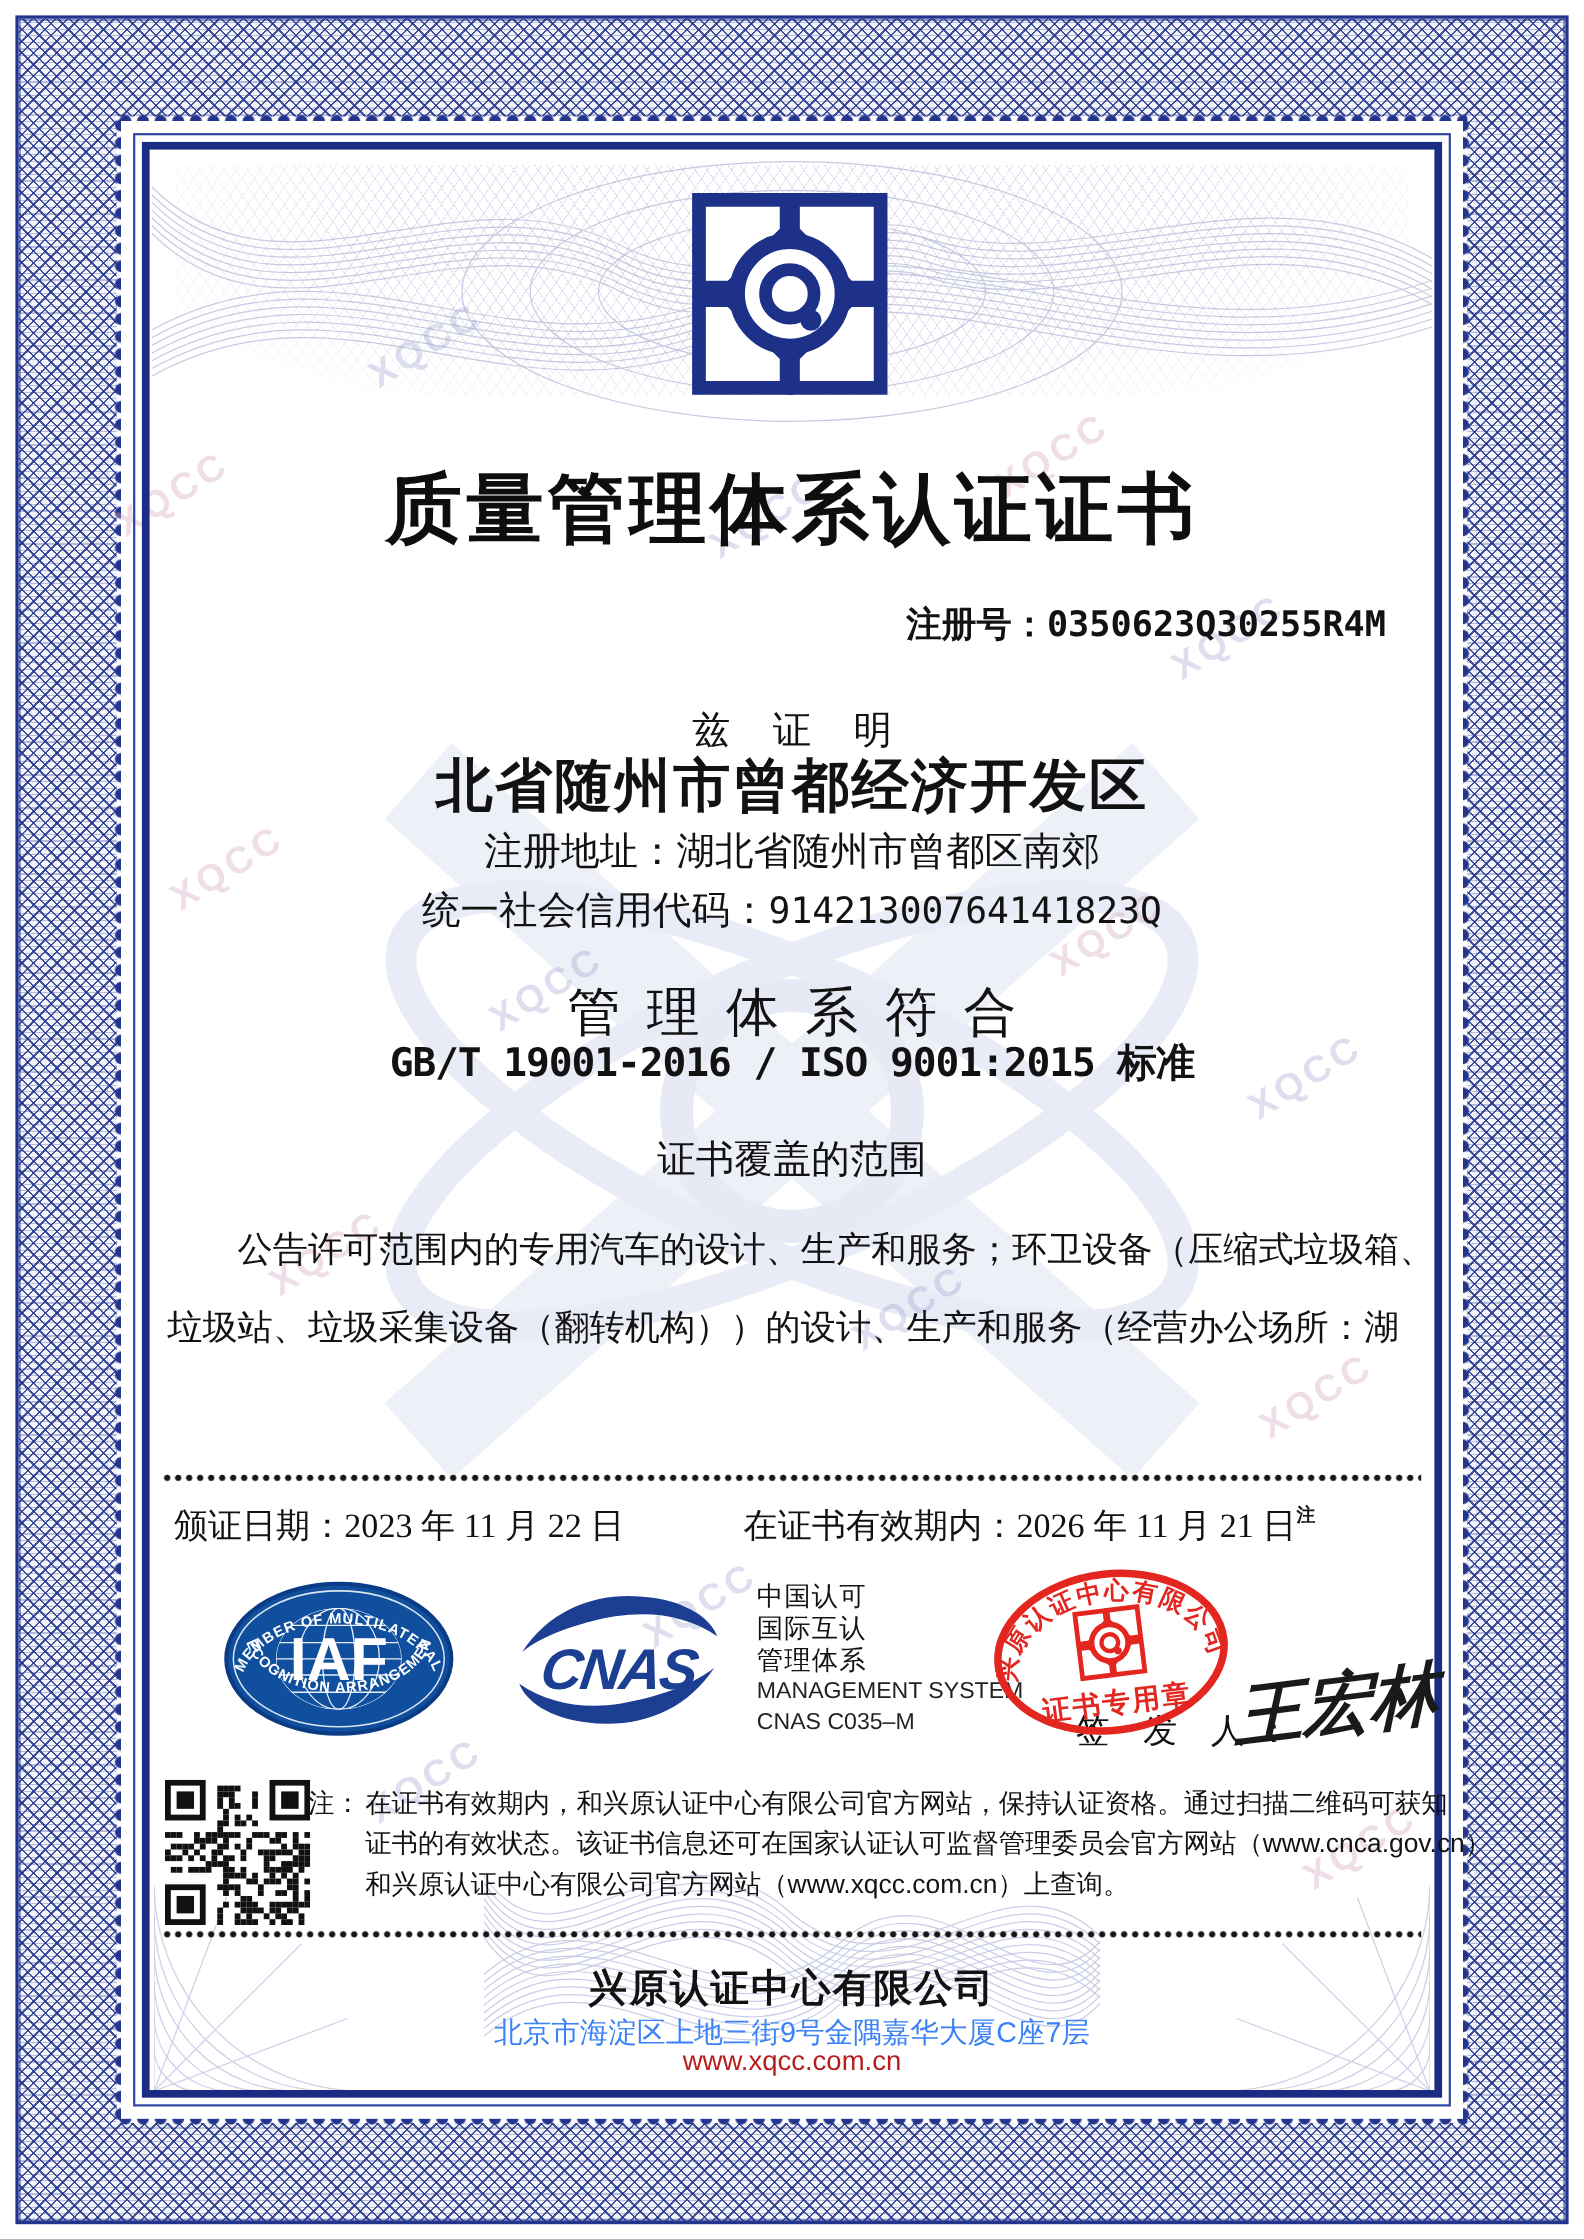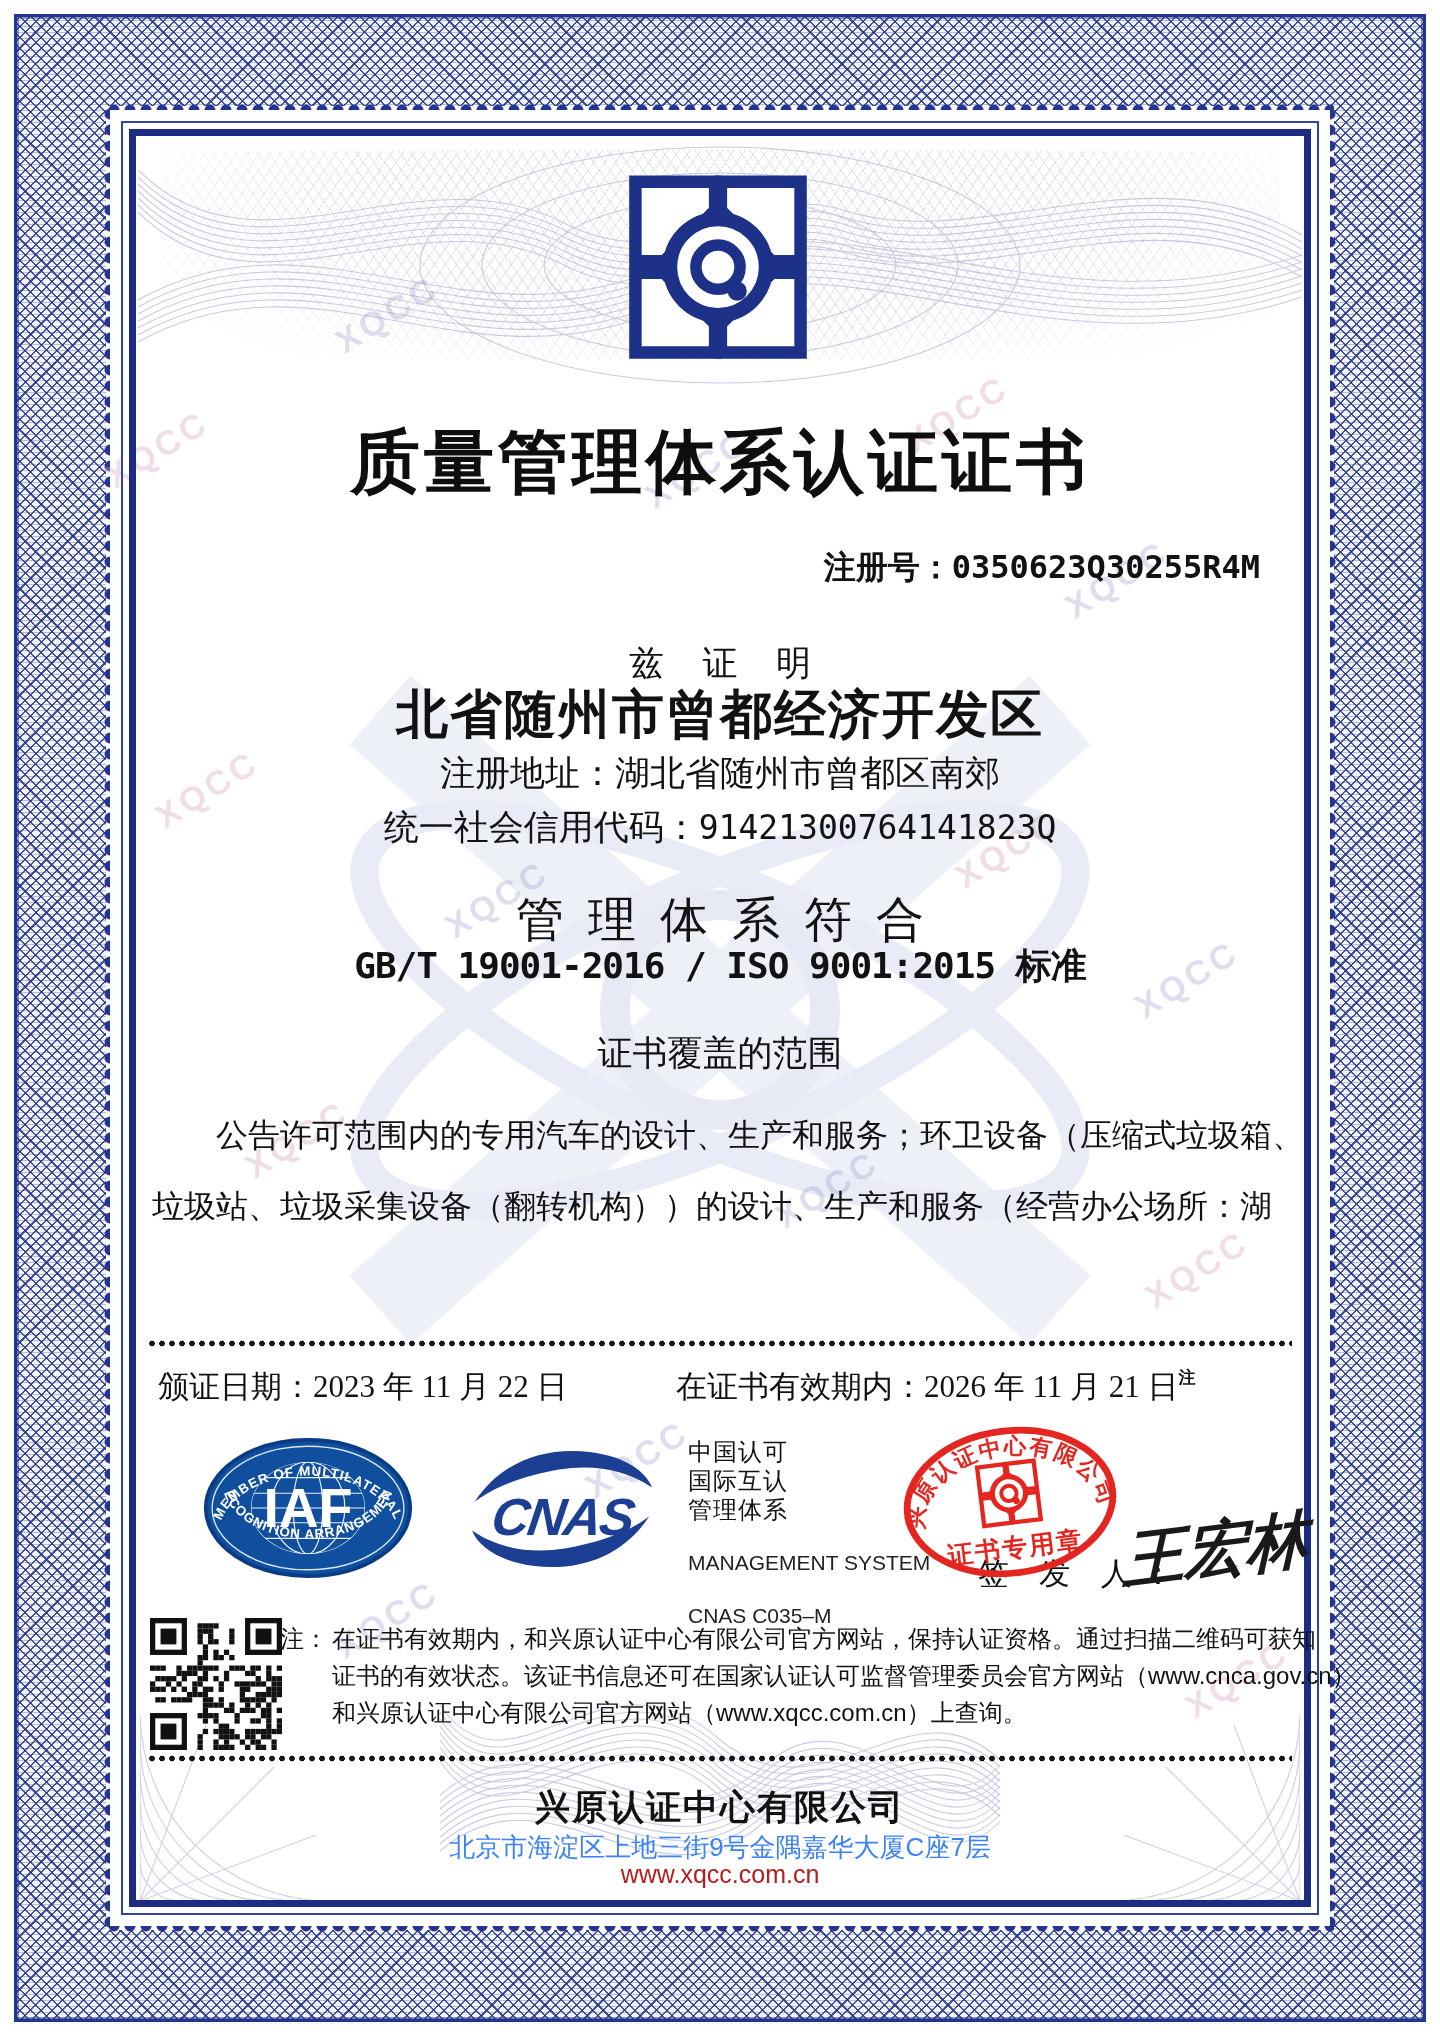--- a/index.html
+++ b/index.html
@@ -57,21 +57,21 @@
   .scope-head{top:1030px;font-size:35px;}
   .scope-line{position:absolute;left:152px;white-space:nowrap;font-size:32px;z-index:3;}
   .dotted{position:absolute;left:148px;width:1144px;height:7px;z-index:3;
     background-image:radial-gradient(circle 3px at 4px 3.5px,#161616 2.5px,rgba(0,0,0,0) 3.2px);
     background-size:10px 7px;background-repeat:repeat-x;}
   .date-row{font-size:31px;z-index:3;white-space:nowrap;}
   .dval{font-family:"Liberation Serif","DejaVu Serif",serif;}
   .supnote{font-size:17px;vertical-align:14px;font-weight:700;}
   .acc-info{z-index:3;}
   .acc-info .cn{font-size:24px;line-height:29px;letter-spacing:1px;}
-  .acc-info .en{font-size:21px;line-height:28px;color:#222;margin-top:25px;}
+  .acc-info .en{font-size:21px;line-height:28px;color:#222;}
   .seal-wrap{transform:rotate(-7deg);z-index:4;}
   .sign-label{font-size:31px;z-index:3;}
   .sign-label span{letter-spacing:.35em;}
   .signature{font-family:"Liberation Serif","DejaVu Serif",serif;font-style:italic;font-weight:700;
     font-size:62px;transform:rotate(-7deg) skewX(-6deg);z-index:3;color:#1a1a1a;}
   .note-label,.note-line{font-size:24px;white-space:nowrap;z-index:3;}
   .footer-company{top:1784px;font-size:35px;font-weight:900;letter-spacing:2px;}
   .footer-addr{top:1830px;font-size:26px;color:#3b82f6;}
   .footer-web{top:1860px;font-size:25px;color:#b91c1c;}
 </style>

